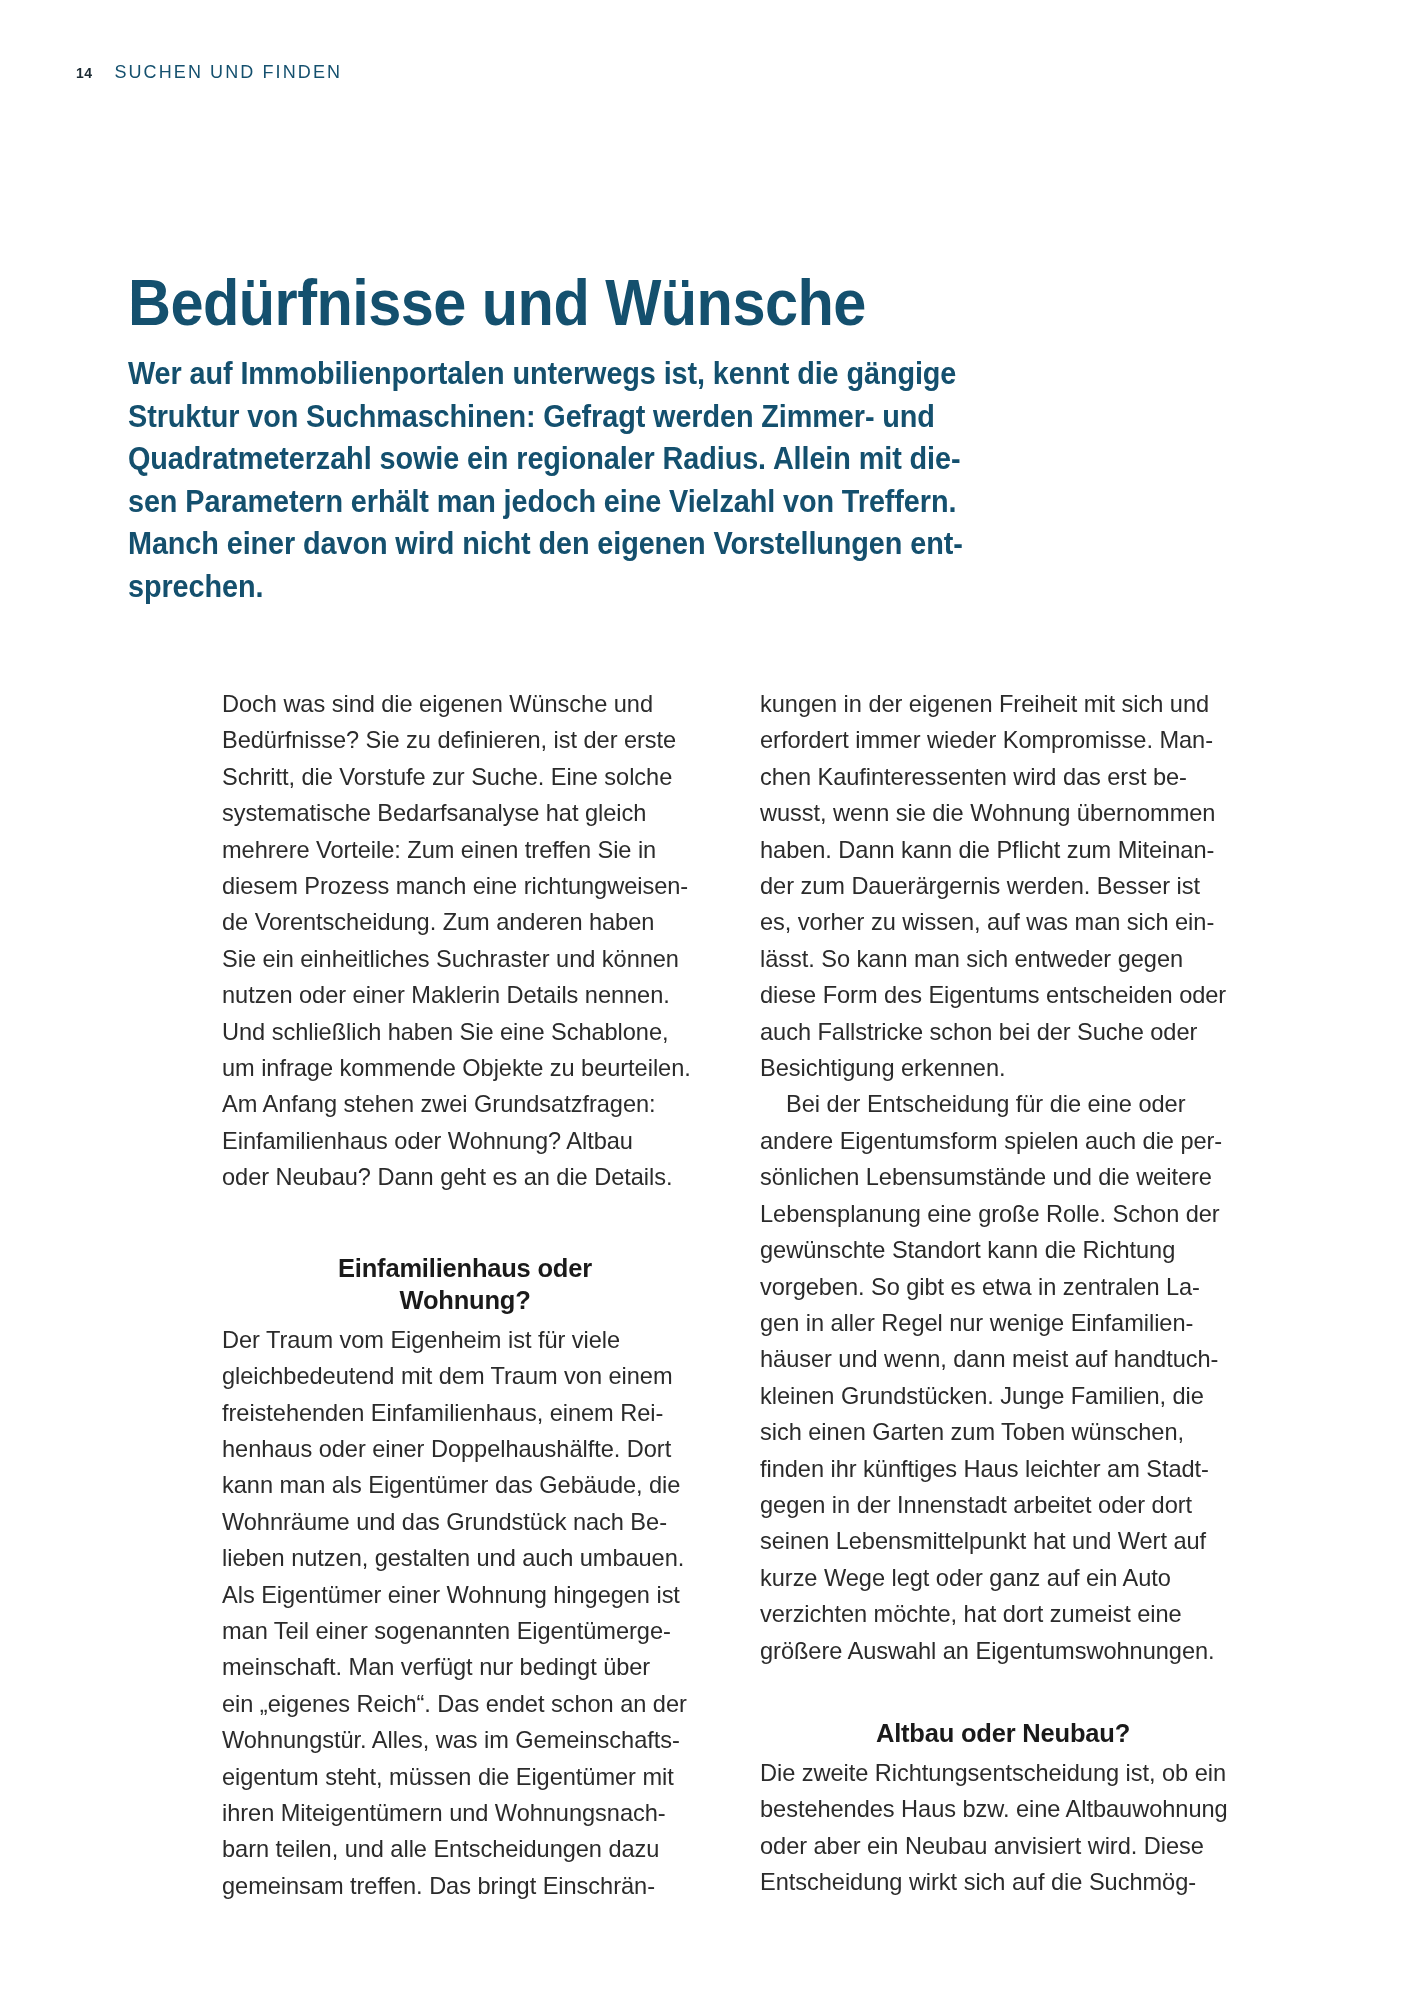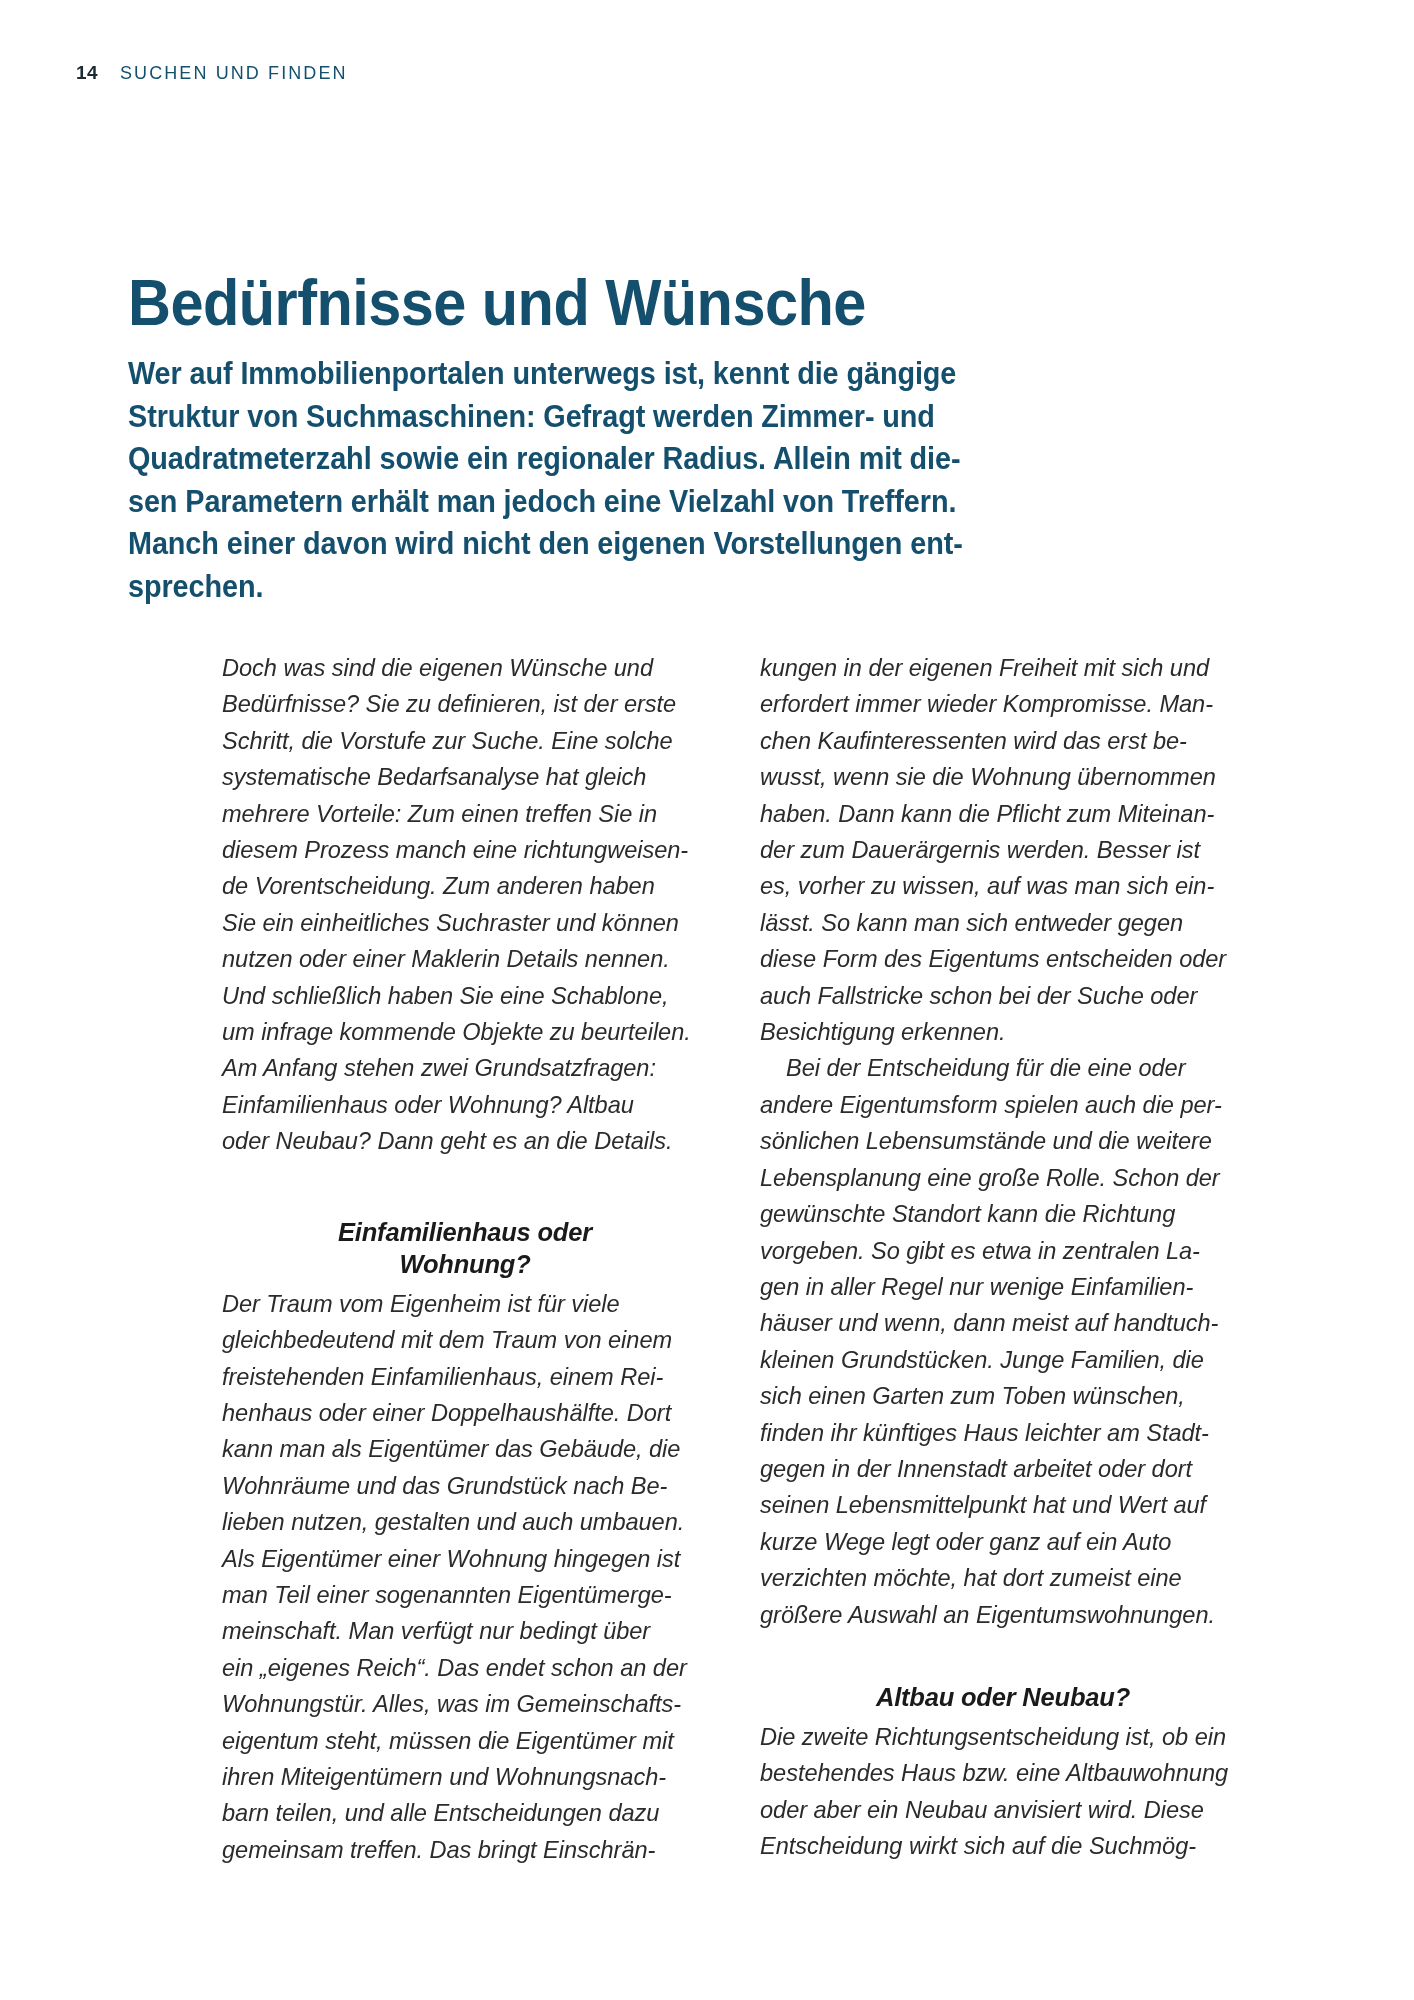--- a/index.html
+++ b/index.html
@@ -18,21 +18,21 @@
   
   .running-head {
     position: absolute;
     left: 76px;
     top: 62px;
     display: flex;
     align-items: baseline;
     white-space: nowrap;
   }
   .rh-pagenum {
-    font-size: 19px;
+    font-size: 14px;
     font-weight: bold;
     color: #1b2a33;
     letter-spacing: 0.4px;
   }
   .rh-title {
     font-size: 18px;
     font-weight: normal;
     color: #14506e;
     letter-spacing: 2.1px;
     margin-left: 22px;
@@ -67,25 +67,24 @@
     letter-spacing: -0.1px;
     transform: scaleX(0.945);
     transform-origin: left top;
   }
   .lead-line { white-space: nowrap; display: block; }
 
   
   .columns {
     position: absolute;
     left: 222px;
-    top: 650px;
+    top: 686px;
     width: 1024px;
     display: flex;
     gap: 52px;
-    font-style: italic;
   }
   .column { width: 490px; }
 
   .body-p {
     margin: 0;
     font-size: 23.6px;
     line-height: 36.4px;
     color: #2b2b2b;
     letter-spacing: -0.05px;
   }

